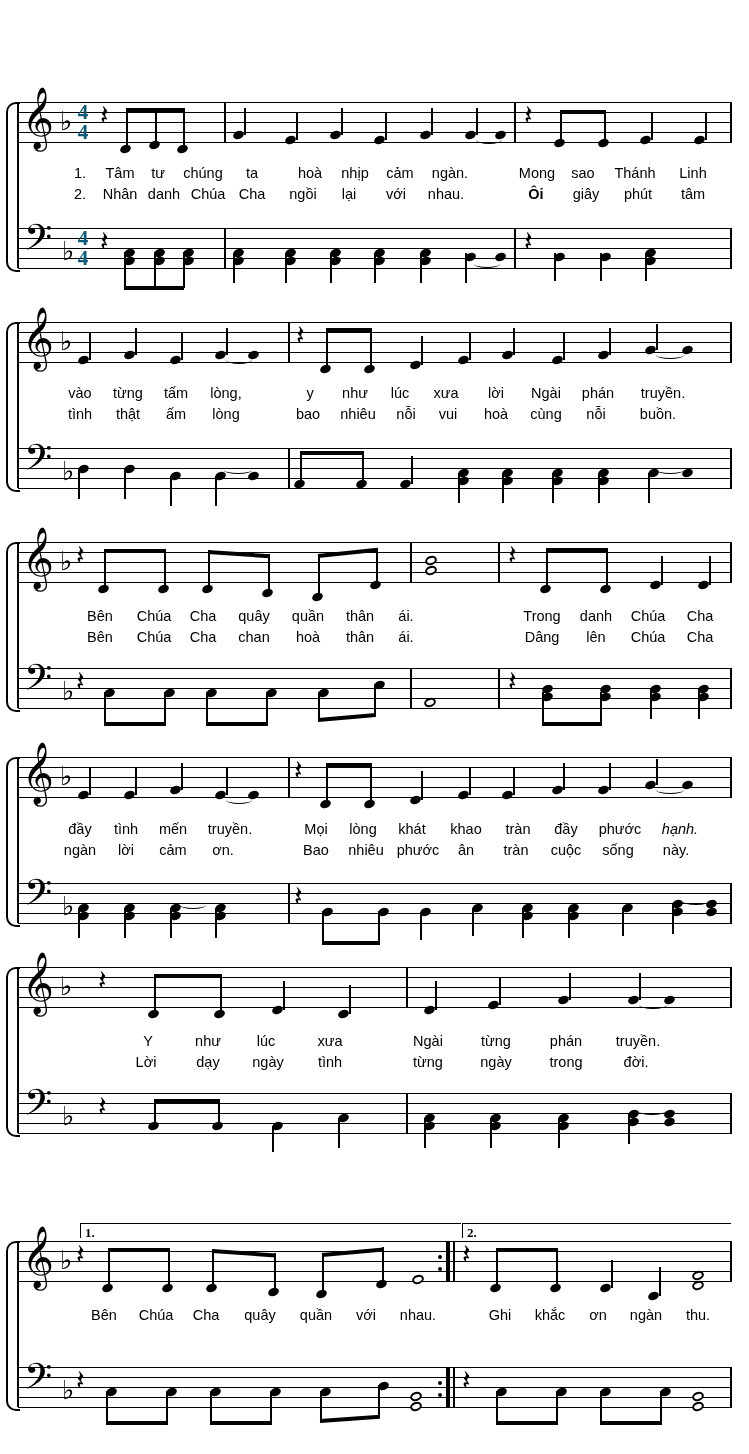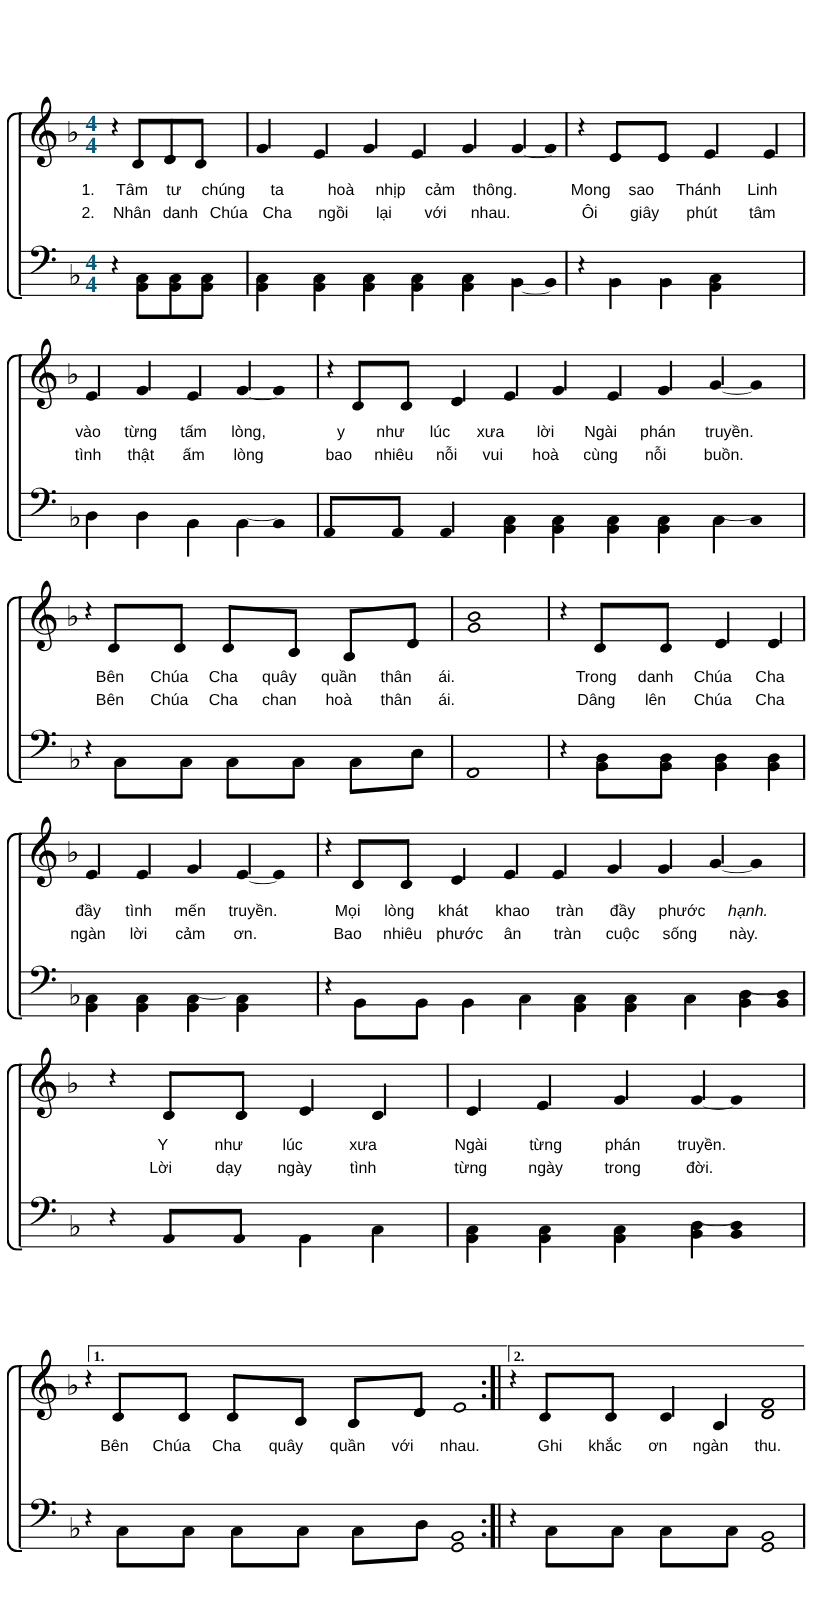--- a/index.html
+++ b/index.html
@@ -245,37 +245,37 @@
 
     <div class="lyricline" style="top:65px;">
       <span class="num" style="left:56px;">1.</span>
       <span style="left:102px;">Tâm</span>
       <span style="left:140px;">tư</span>
       <span style="left:185px;">chúng</span>
       <span style="left:234px;">ta</span>
       <span style="left:292px;">hoà</span>
       <span style="left:337px;">nhịp</span>
       <span style="left:382px;">cảm</span>
-      <span style="left:432px;">thông.</span>
+      <span style="left:432px;">ngàn.</span>
       <span style="left:519px;">Mong</span>
       <span style="left:565px;">sao</span>
       <span style="left:617px;">Thánh</span>
       <span style="left:675px;">Linh</span>
     </div>
     <div class="lyricline" style="top:86px;">
       <span class="num" style="left:56px;">2.</span>
       <span style="left:102px;">Nhân</span>
       <span style="left:146px;">danh</span>
       <span style="left:190px;">Chúa</span>
       <span style="left:234px;">Cha</span>
       <span style="left:285px;">ngồi</span>
       <span style="left:331px;">lại</span>
       <span style="left:378px;">với</span>
       <span style="left:428px;">nhau.</span>
-      <span style="left:518px;">Ôi</span>
+      <span style="left:518px;font-weight:bold;">Ôi</span>
       <span style="left:568px;">giây</span>
       <span style="left:620px;">phút</span>
       <span style="left:675px;">tâm</span>
     </div>
 
     <div class="staff" style="top:128px;">
       <div class="line"></div>
         <div class="line"></div>
         <div class="line"></div>
         <div class="line"></div>

